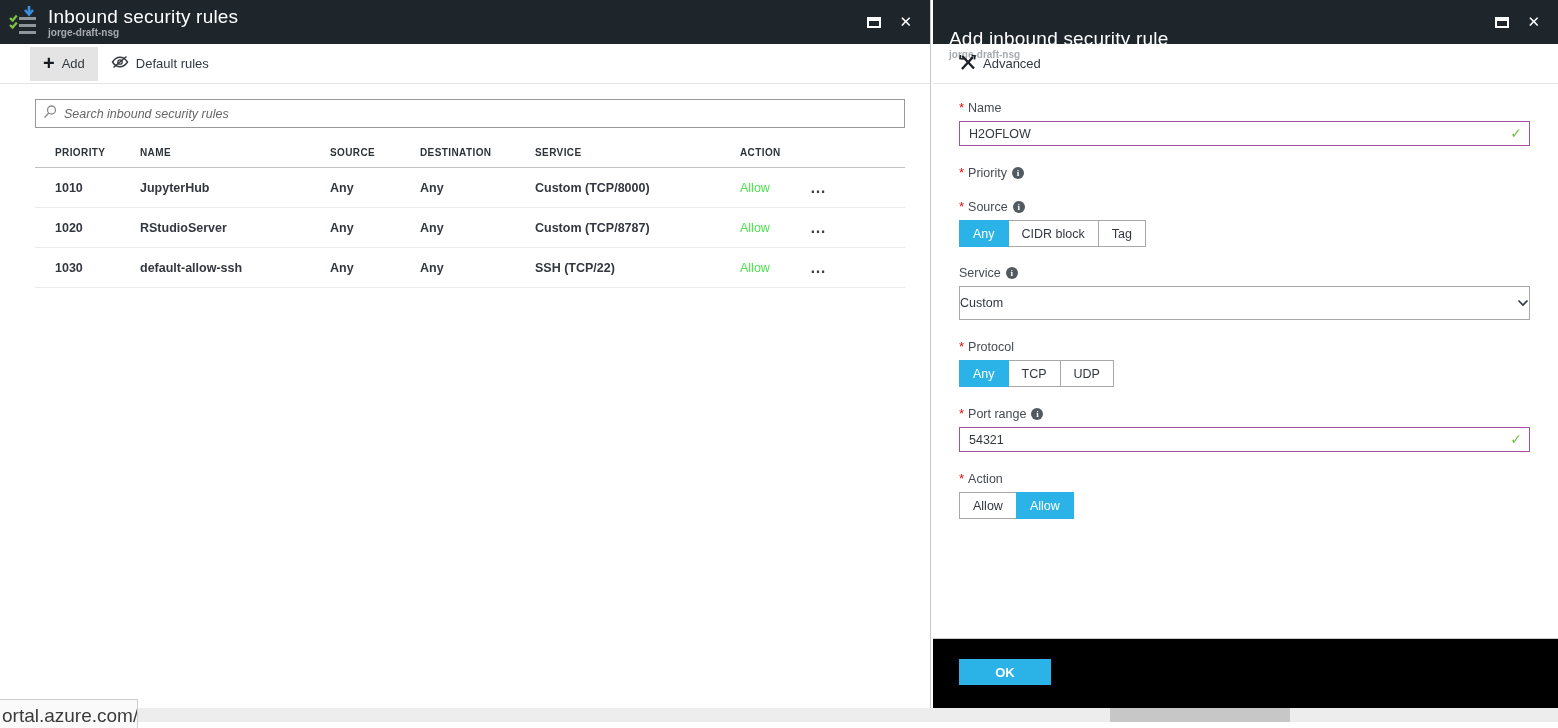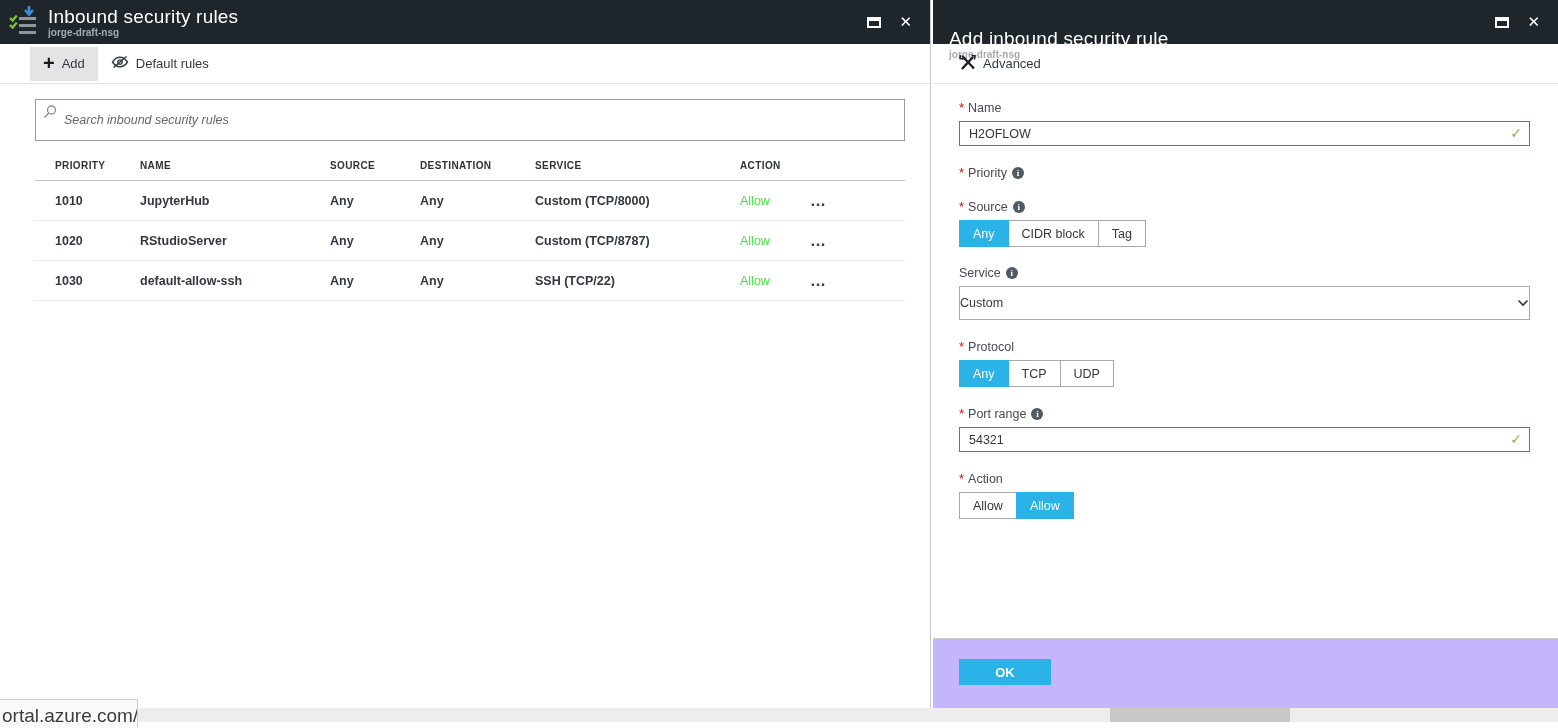--- a/index.html
+++ b/index.html
@@ -34,21 +34,21 @@
   }
   .blade-left .toolbar { padding-left:30px; }
   .blade-right .toolbar { padding-left:26px; }
   .tb-btn { display:flex; align-items:center; gap:7px; height:34px; padding:0 13px; font-size:13px; color:#32383f; cursor:pointer; }
   .tb-btn.active { background:#e4e4e4; }
   .plus-glyph { font-size:20px; font-weight:bold; color:#161b1f; line-height:18px; margin-top:-2px; }
 
   
   .search-wrap { position:relative; margin:15px 26px 0 35px; }
   .search-input {
-    width:870px; height:42px; border:1px solid #999; background:#fff;
+    width:870px; height:29px; border:1px solid #999; background:#fff;
     font-family:"Liberation Sans",sans-serif; font-style:italic;
     font-size:12.5px; color:#444; padding:0 8px 0 28px; outline:none;
   }
   .search-input::placeholder { color:#666; font-style:italic; }
   .search-icon { position:absolute; left:7px; top:5px; }
 
   
   .rules-table { margin:10px 26px 0 35px; width:870px; }
   .t-row {
     display:grid;
@@ -91,21 +91,21 @@
   }
   .toggle-btn:first-child { margin-left:0; }
   .toggle-btn.selected { background:var(--accent); border-color:var(--accent); color:#fff; position:relative; z-index:1; }
   .select-box {
     width:100%; height:34px; border:1px solid #a8a8a8; background:#fff;
     display:flex; align-items:center; justify-content:space-between;
     font-size:12.5px; color:#32383f; padding:0 0; cursor:pointer;
   }
 
   
-  .right-footer { position:absolute; left:0; right:0; bottom:0; height:70px; border-top:1px solid #ccc; background:#c4b5fd; }
+  .right-footer { position:absolute; left:0; right:0; bottom:0; height:70px; border-top:1px solid #ccc; background:#000000; }
   .ok-button {
     margin:20px 0 0 26px; width:92px; height:26px; background:var(--accent);
     color:#fff; font-size:13px; font-weight:bold; border:none; cursor:pointer;
     display:flex; align-items:center; justify-content:center;
     font-family:"Liberation Sans",sans-serif;
   }
 
   
   .status-tooltip {
     position:absolute; left:0; top:699px; width:138px; height:33px; z-index:6;

